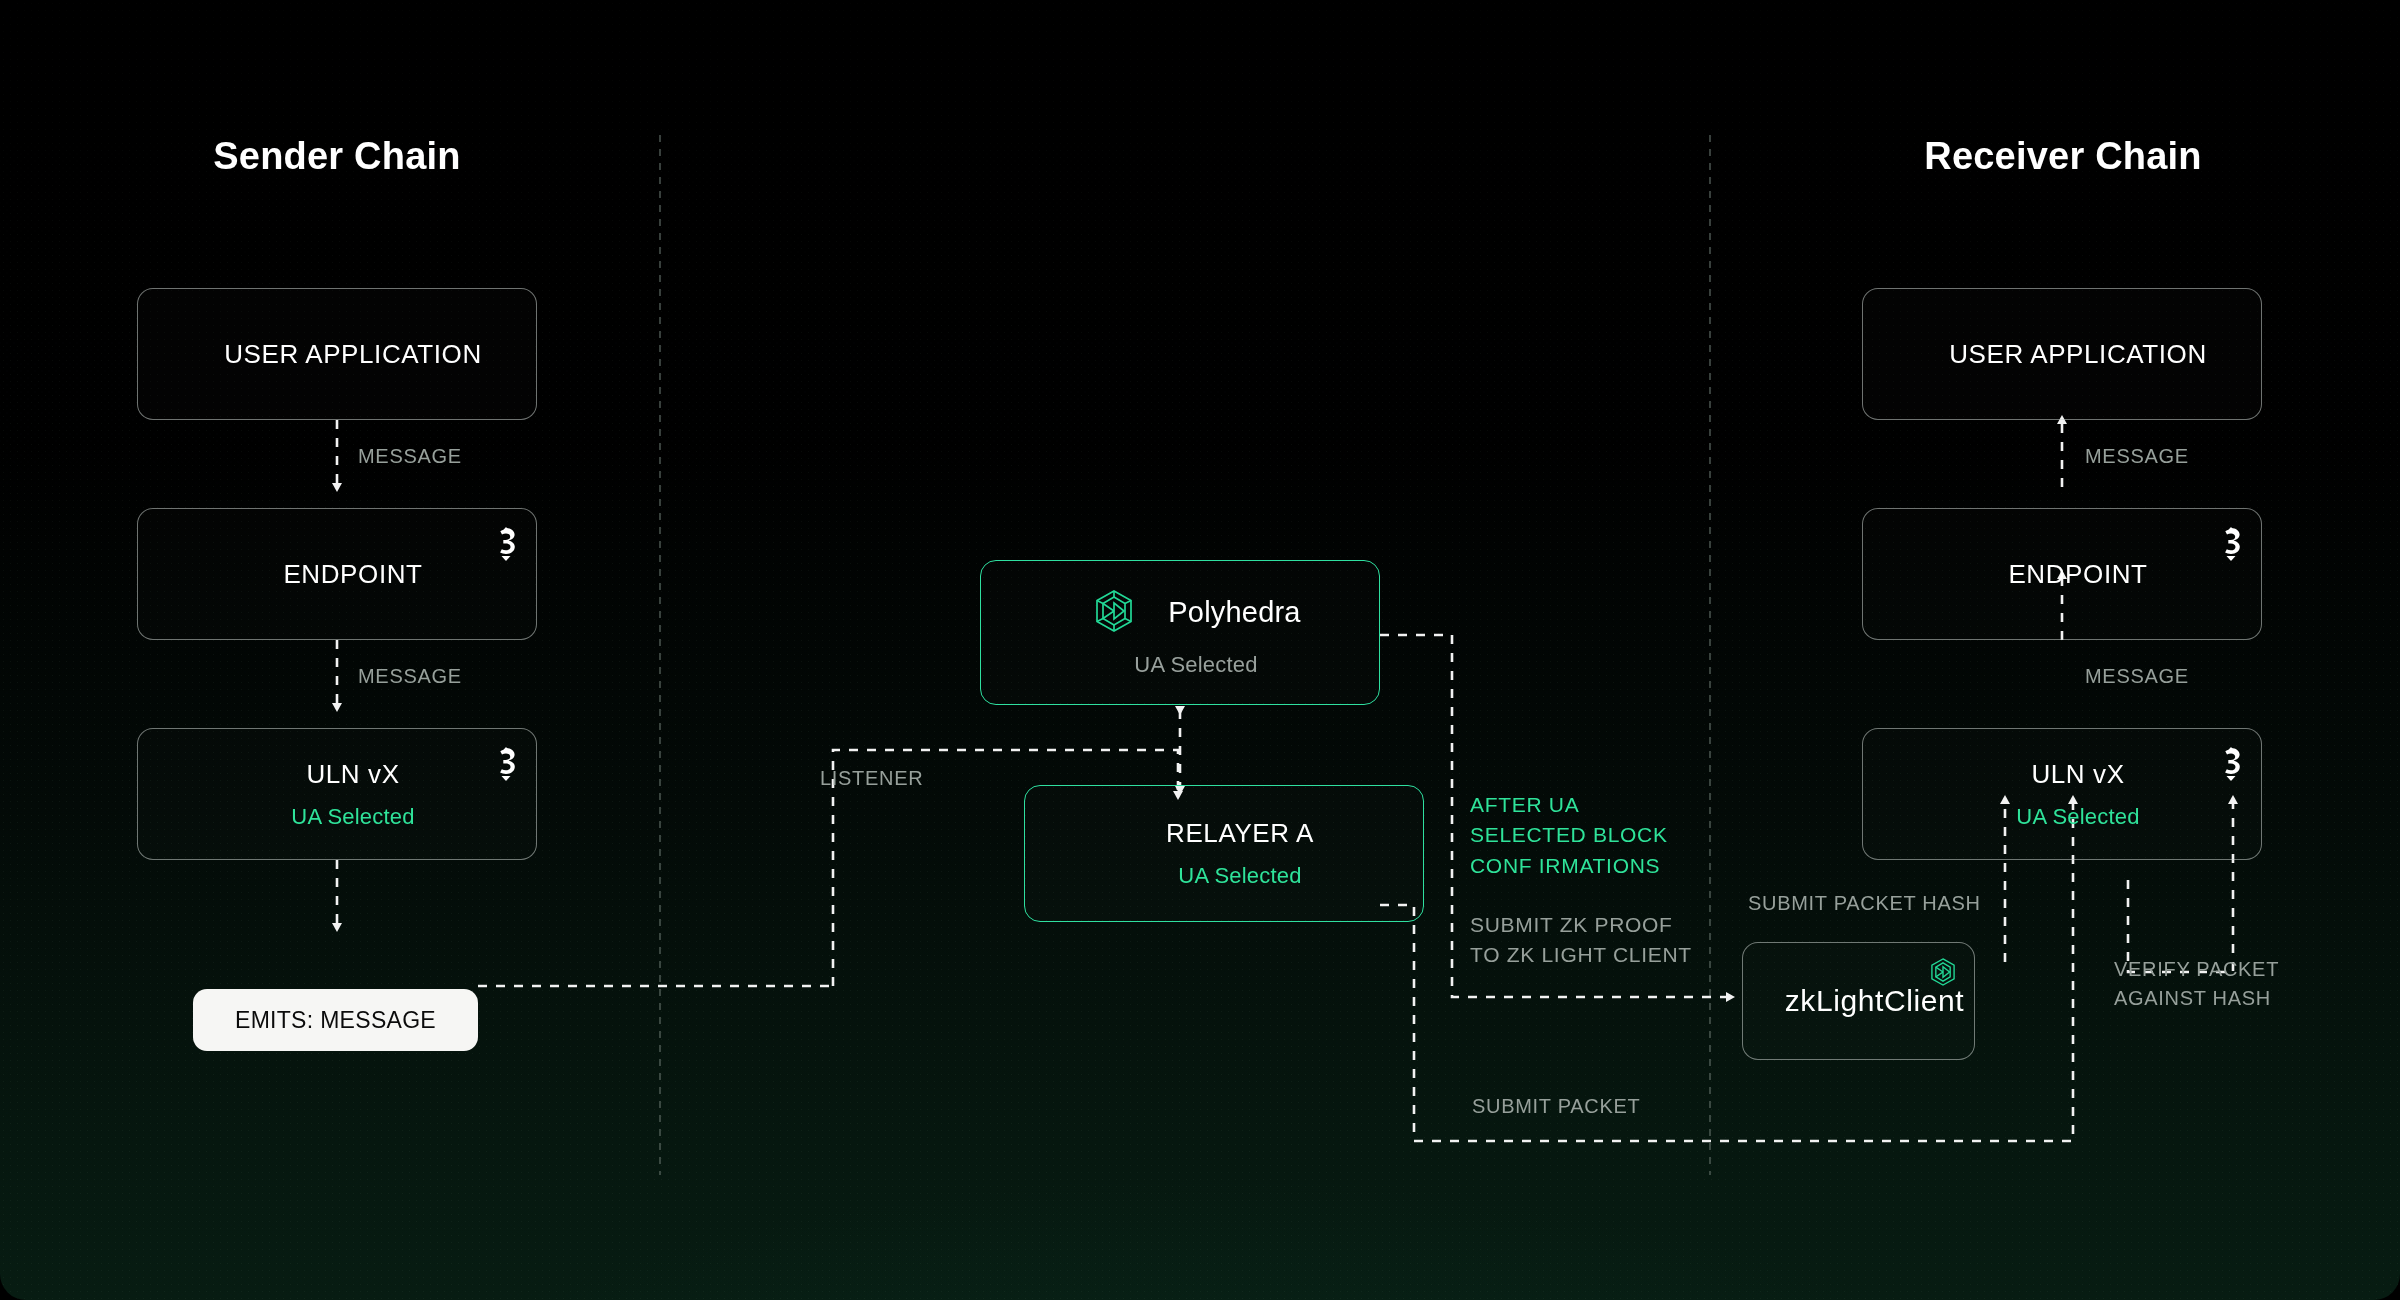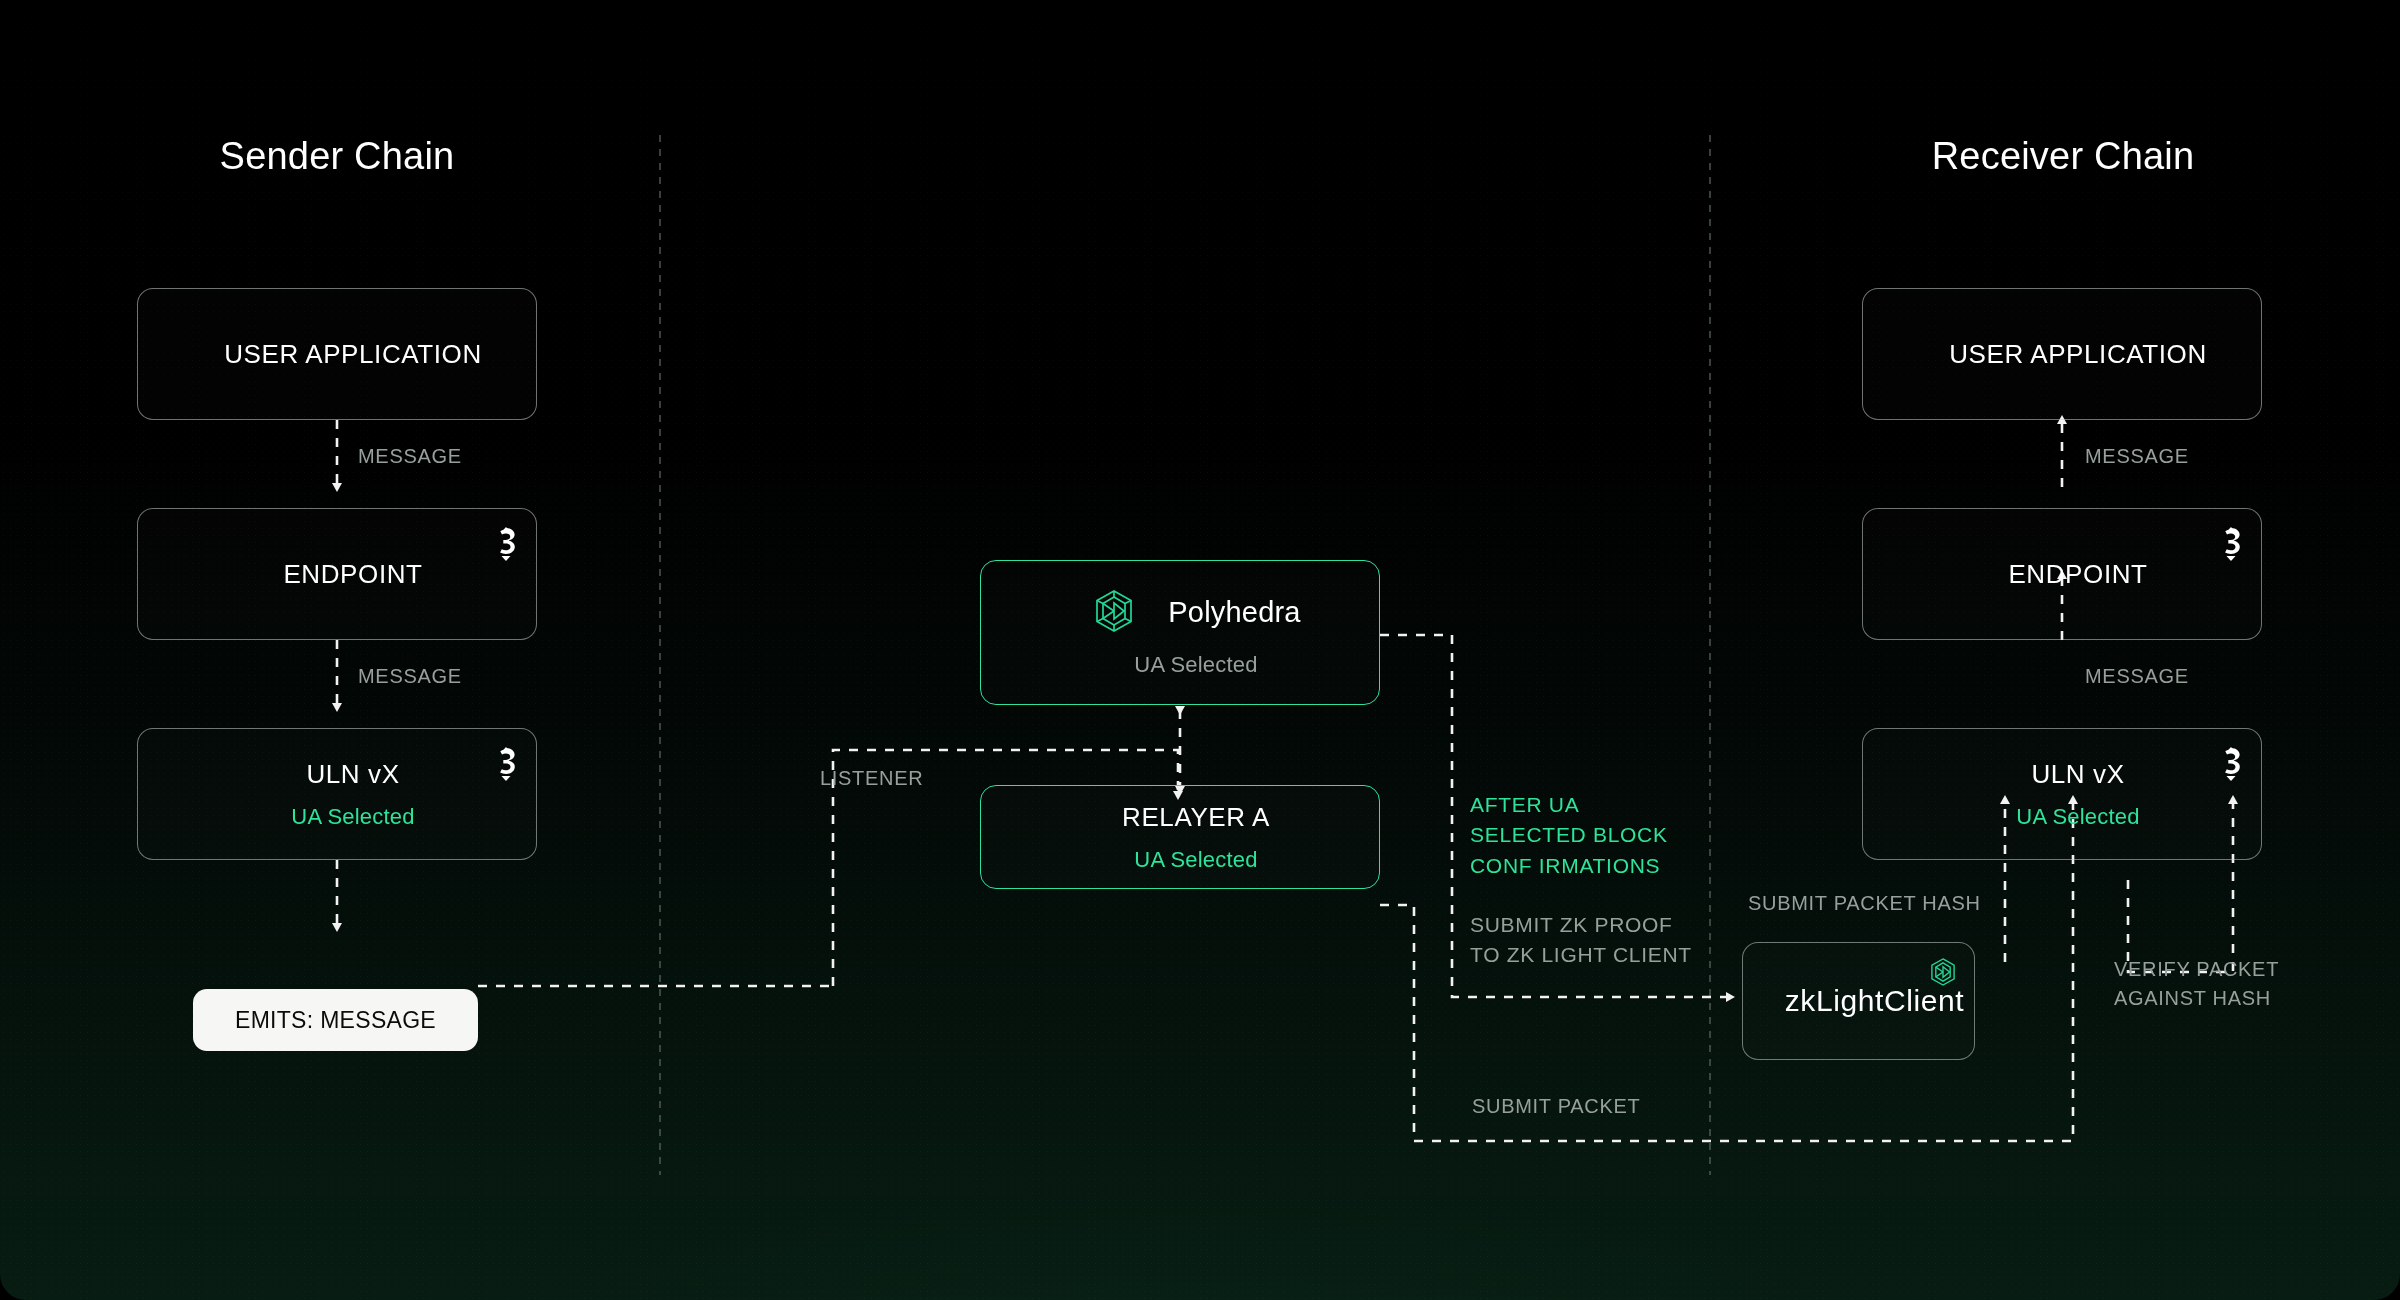--- a/index.html
+++ b/index.html
@@ -27,21 +27,21 @@
     background-size: 7px 7px, 7px 7px;
     background-position: 0 0, 3.5px 3.5px;
     pointer-events: none;
     mask-image: linear-gradient(180deg, rgba(0,0,0,0.25) 0%, rgba(0,0,0,0.7) 20%, #000 55%, #000 100%);
     -webkit-mask-image: linear-gradient(180deg, rgba(0,0,0,0.25) 0%, rgba(0,0,0,0.7) 20%, #000 55%, #000 100%);
   }
   svg#wires { position: absolute; inset: 0; width: 2400px; height: 1300px; pointer-events: none; }
 
   .col-title {
     position: absolute;
-    font-size: 38px; font-weight: 400; color: #ffffff;
+    font-size: 38px; font-weight: 700; color: #ffffff;
     letter-spacing: 0.2px; text-align: center; width: 560px;
   }
 
   .node {
     position: absolute;
     border: 1.6px solid rgba(200,208,204,0.55);
     border-radius: 16px;
     display: flex; flex-direction: column;
     align-items: center; justify-content: center;
     background: rgba(255,255,255,0.012);
@@ -168,21 +168,21 @@
           <polygon points="23,15 33,23 23,31" fill="none"></polygon>
           <line x1="12" y1="15.5" x2="23" y2="23"></line>
           <line x1="12" y1="30.5" x2="23" y2="23"></line>
         </svg>
       </span>
       <span class="poly-name">Polyhedra</span>
     </div>
     <div class="sub gray">UA Selected</div>
   </div>
 
-  <div class="node accent" style="left:980px; top:785px; width:400px; height:104px;">
+  <div class="node accent" style="left:1024px; top:785px; width:400px; height:137px;">
     <div class="title">RELAYER A</div>
     <div class="sub green">UA Selected</div>
   </div>
 
   <div class="edge-label" style="left:820px; top:765px;">LISTENER</div>
   <div class="edge-label green" style="left:1470px; top:790px; font-size:21px; line-height:1.45;">AFTER UA
 SELECTED BLOCK
 CONF IRMATIONS</div>
   <div class="edge-label" style="left:1470px; top:910px; font-size:21px; line-height:1.45;">SUBMIT ZK PROOF
 TO ZK LIGHT CLIENT</div>

